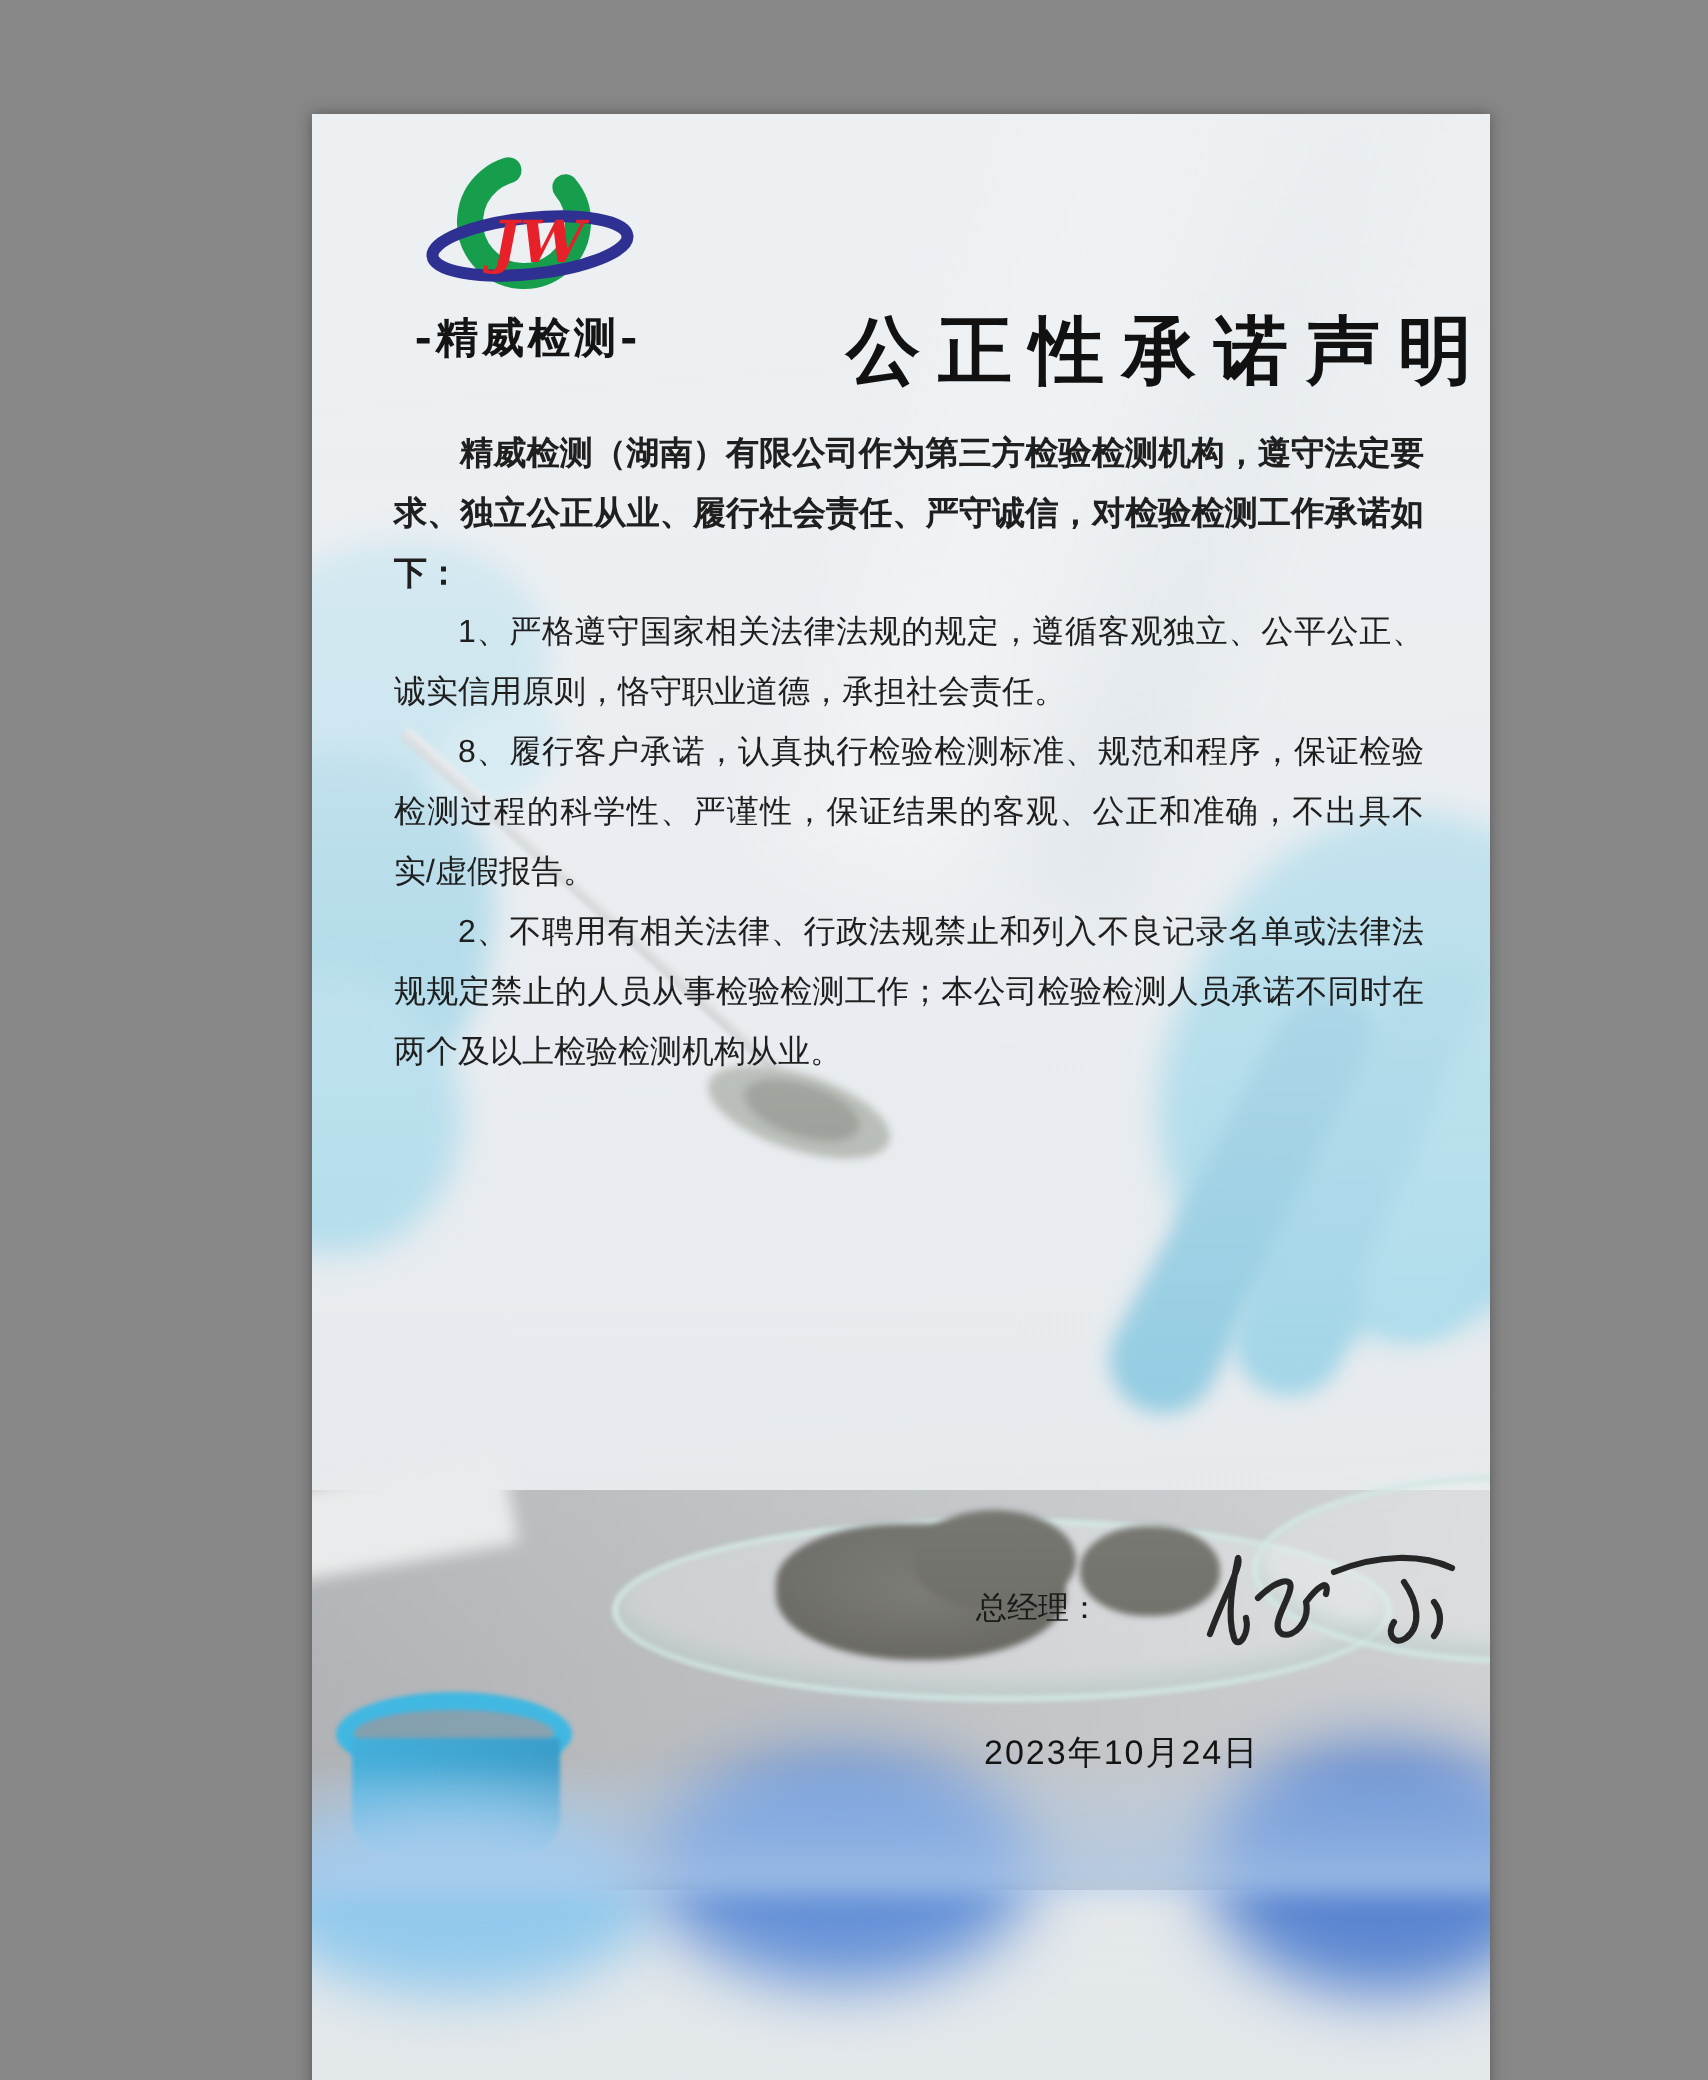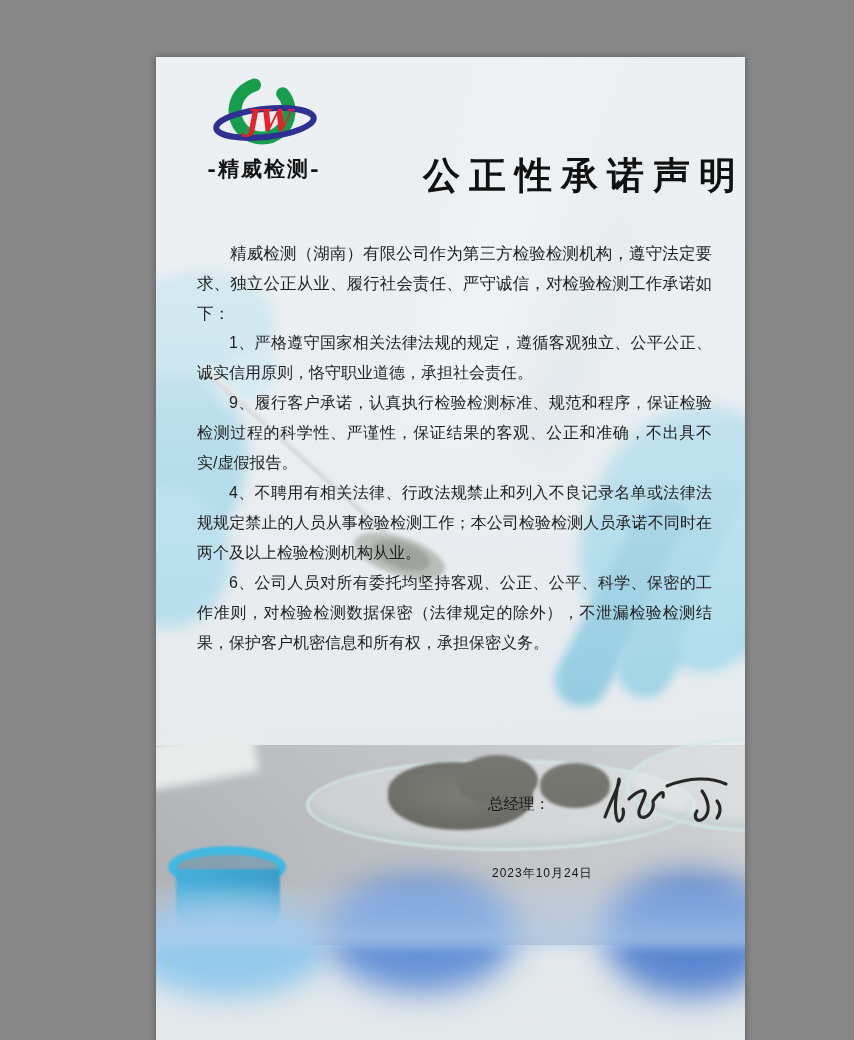--- a/index.html
+++ b/index.html
@@ -62,26 +62,26 @@
     margin-top:2px; font-family:"DejaVu Serif", serif; font-weight:bold;
     font-size:21px; letter-spacing:2px; color:#141414; white-space:nowrap;
   }
   .doc-title {
     position:absolute; left:0; right:0; top:94px; text-align:right;
     font-family:"DejaVu Serif", serif; font-weight:900; font-size:37px;
     letter-spacing:9px; color:#111; white-space:nowrap;
   }
   .body-text { position:absolute; left:41px; right:33px; top:155px; font-size:16px; line-height:30px; text-align:justify; }
   .body-text p { text-indent:2em; }
-  .intro { font-weight:normal; font-size:16.5px;margin-top:26px; }
+  .intro { font-weight:bold; font-size:16.5px; }
   .item-first { margin-top:0; }
   .sig-row { position:absolute; left:332px; top:720px; height:54px; display:flex; align-items:center;gap:45px; }
   .sig-label { font-size:15.5px; color:#1a1a1a; white-space:nowrap; }
   .sig-row svg { margin-left:4px; margin-top:-8px; }
-  .doc-date { position:absolute; left:336px; top:808px; font-size:12px; color:#141414; letter-spacing:1px; }
+  .doc-date { position:absolute; left:336px; top:808px; font-size:17px; color:#141414; letter-spacing:1px; }
 </style>
 </head>
 <body>
 
 <div class="page">
 
   <div class="photo">
     <div class="streak1"></div>
     <div class="streak2"></div>
     <div class="glove-l1"></div>
@@ -120,23 +120,22 @@
         <text x="38" y="56" font-family="'DejaVu Serif', serif" font-style="italic" font-weight="bold" font-size="29" fill="#e62129">JW</text>
       </svg>
       <div class="brand-name">-精威检测-</div>
     </div>
 
     <div class="doc-title">公正性承诺声明</div>
 
     <div class="body-text">
       <p class="intro">精威检测（湖南）有限公司作为第三方检验检测机构，遵守法定要求、独立公正从业、履行社会责任、严守诚信，对检验检测工作承诺如下：</p>
       <p class="item-first">1、严格遵守国家相关法律法规的规定，遵循客观独立、公平公正、诚实信用原则，恪守职业道德，承担社会责任。</p>
-      <p>9、履行客户承诺，认真执行检验检测标准、规范和程序，保证检验检测过程的科学性、严谨性，保证结果的客观、公正和准确，不出具不实/虚假报告。</p>
-      <p>4、不聘用有相关法律、行政法规禁止和列入不良记录名单或法律法规规定禁止的人员从事检验检测工作；本公司检验检测人员承诺不同时在两个及以上检验检测机构从业。</p>
-      <p>6、公司人员对所有委托均坚持客观、公正、公平、科学、保密的工作准则，对检验检测数据保密（法律规定的除外），不泄漏检验检测结果，保护客户机密信息和所有权，承担保密义务。</p>
+      <p>8、履行客户承诺，认真执行检验检测标准、规范和程序，保证检验检测过程的科学性、严谨性，保证结果的客观、公正和准确，不出具不实/虚假报告。</p>
+      <p>2、不聘用有相关法律、行政法规禁止和列入不良记录名单或法律法规规定禁止的人员从事检验检测工作；本公司检验检测人员承诺不同时在两个及以上检验检测机构从业。</p>
     </div>
 
     <div class="sig-row">
       <span class="sig-label">总经理：</span>
       <svg width="132" height="54" viewBox="0 0 132 54">
         <g fill="none" stroke="#262626" stroke-width="3.1" stroke-linecap="round" stroke-linejoin="round">
           <path d="M6,44 C14,22 22,10 20,6 C18,16 14,34 18,46 C20,52 26,44 24,36"></path>
           <path d="M30,26 C38,18 48,14 46,22 C44,30 36,40 42,44 C48,46 56,38 54,28 C60,20 66,16 64,24"></path>
           <path d="M68,13 C90,4 112,4 127,11"></path>
           <path d="M103,18 C110,28 112,40 104,46 C98,50 94,44 98,38"></path>

